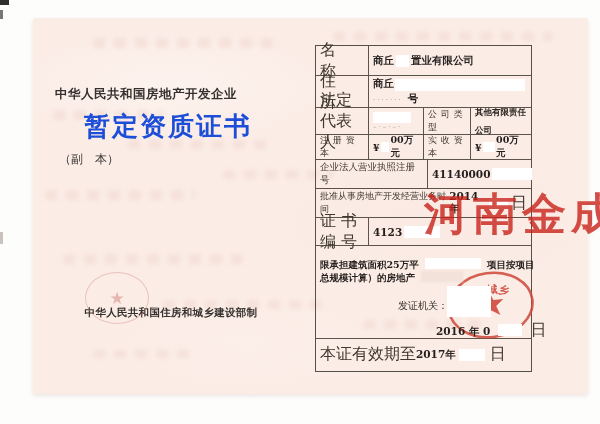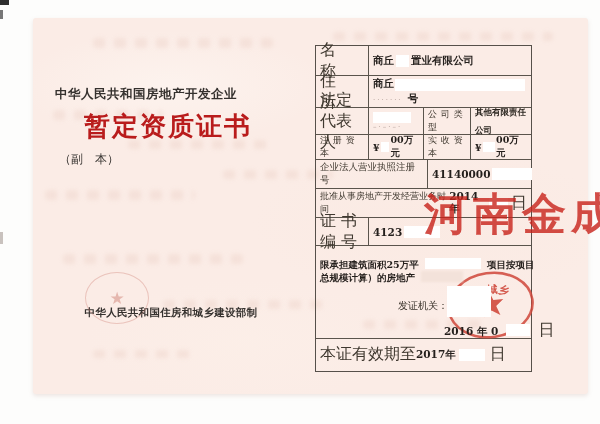--- a/index.html
+++ b/index.html
@@ -17,21 +17,21 @@
            radial-gradient(ellipse 220px 80px at 25% 18%, rgba(253,244,239,.85), transparent 70%),
            radial-gradient(ellipse 260px 110px at 72% 55%, rgba(250,233,225,.6), transparent 70%),
            radial-gradient(ellipse 230px 90px at 38% 86%, rgba(252,239,232,.75), transparent 70%);
          box-shadow:0 2px 4px rgba(190,160,150,.25);}
   .ghost{position:absolute;border-radius:4px;opacity:.55;filter:blur(2px);
          background:repeating-linear-gradient(90deg, rgba(233,203,192,.6) 0 12px, rgba(0,0,0,0) 12px 21px);}
   
   .heading{position:absolute;left:55px;top:86px;width:226px;text-align:left;
            font-size:12.5px;font-weight:bold;letter-spacing:.5px;color:#35312e;}
   .title{position:absolute;left:45px;top:109px;width:246px;text-align:center;
-         font-size:26px;font-weight:bold;letter-spacing:2px;color:#b91c1c;}
+         font-size:26px;font-weight:bold;letter-spacing:2px;color:#1d4ed8;}
   .subtitle{position:absolute;left:59px;top:151px;width:226px;text-align:left;
             font-size:12px;color:#3b3734;}
   .ministry{position:absolute;left:58px;top:306px;width:226px;text-align:center;
             font-size:10.5px;font-weight:bold;letter-spacing:.3px;color:#35312e;}
   
   .ghost-seal{position:absolute;left:85px;top:272px;width:62px;height:50px;border-radius:50%;
               border:1.5px solid rgba(208,130,118,.38);filter:blur(.6px);
               display:flex;align-items:center;justify-content:center;}
   .ghost-seal .star{font-size:17px;color:rgba(208,130,118,.5);font-family:"DejaVu Sans",sans-serif;}
   
@@ -53,21 +53,21 @@
   .rbox{display:inline-block;background:#fff;vertical-align:-1px;}
   .abox{position:absolute;background:#fff;}
   .blbox{display:inline-block;background:#f3e2da;filter:blur(1.2px);vertical-align:-1px;}
   .dots{font-size:7px;color:rgba(130,108,100,.6);letter-spacing:2px;}
   .stack{display:flex;flex-direction:column;align-items:flex-start;justify-content:center;}
   .col2{flex-direction:column;align-items:flex-start;justify-content:center;position:relative;line-height:13px;}
   .bigcell{position:relative;display:block;padding:0;}
   .bigcell .ln1{position:absolute;left:4px;top:7px;white-space:nowrap;z-index:5;}
   .bigcell .ln2{position:absolute;left:4px;top:20px;white-space:nowrap;z-index:5;}
   .issuer{position:absolute;left:82px;top:53px;z-index:6;font-size:10px;color:#3a332b;}
-  .issue-date{position:absolute;left:128px;top:74px;z-index:6;white-space:nowrap;}
+  .issue-date{position:absolute;left:120px;top:74px;z-index:6;white-space:nowrap;}
   .seal-wrap{position:absolute;left:128px;top:22px;z-index:2;transform:rotate(-8deg);}
   .issuer-box{position:absolute;left:131px;top:40px;width:44px;height:31px;background:#fff;z-index:4;}
   
   .watermark{position:absolute;left:424px;top:185px;z-index:30;font-size:44px;font-weight:bold;
              letter-spacing:5px;white-space:nowrap;color:#c8221a;opacity:.8;}
 </style>
 </head>
 <body>
 
 <div class="stage">

